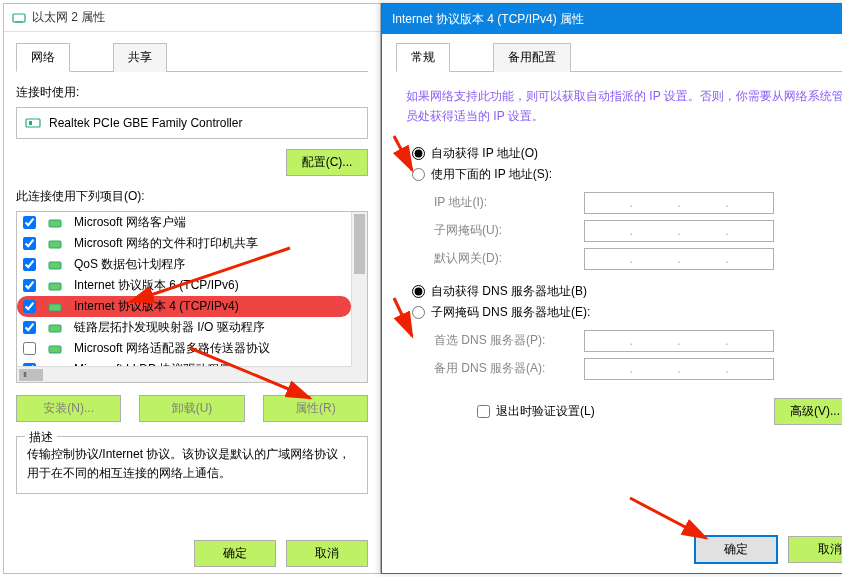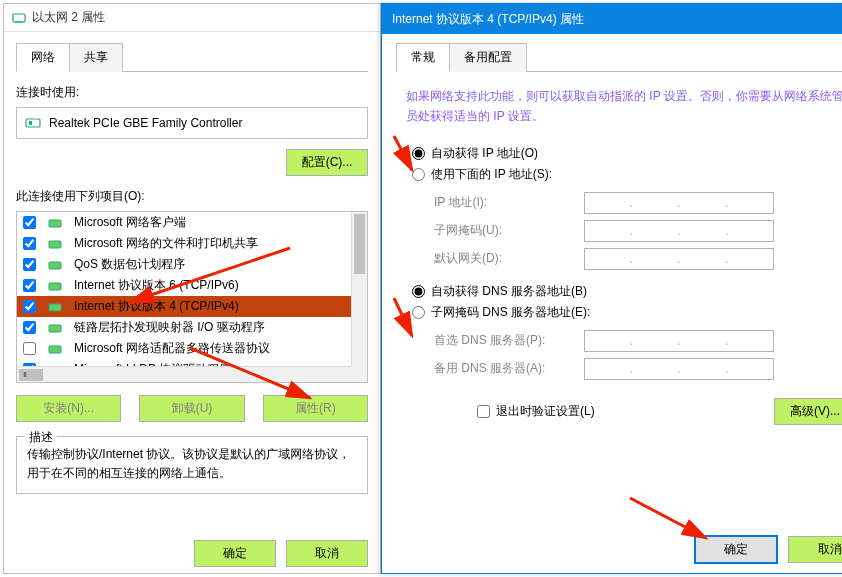--- a/index.html
+++ b/index.html
@@ -4,37 +4,37 @@
 <style>
 * { box-sizing: border-box; font-family: "Microsoft YaHei", "Segoe UI", Tahoma, sans-serif; font-size: 12px; }
 body { margin: 0; padding: 0; background: #fff; width: 842px; height: 577px; position: relative; overflow: hidden; }
 
 
 .dlg-left { position: absolute; left: 3px; top: 3px; width: 378px; height: 571px; border: 1px solid #c0c0c0; background: #fff; }
 .dlg-left .titlebar { height: 28px; background: #fff; border-bottom: 1px solid #e0e0e0; display: flex; align-items: center; padding: 0 8px; color: #333; }
 .dlg-left .titlebar .icon { width: 14px; height: 14px; margin-right: 6px; display:inline-block;}
 .dlg-left .body { padding: 10px 12px 8px 12px; }
 
-.tabstrip { display: flex; border-bottom: 1px solid #c0c0c0; position: relative; }
+.tabstrip { display: flex; border-bottom: 1px solid #c0c0c0; position: relative; gap: 44px; }
 .tab { padding: 5px 14px 5px 14px; border: 1px solid #c0c0c0; border-bottom: none; background: #fff; position: relative; top: 1px; margin-right: -1px; cursor: default; }
 .tab.active { background: #fff; border-bottom: 1px solid #fff; z-index: 2; }
 .tab.inactive { background: #f5f5f5; }
 
 .section-label { margin: 12px 0 6px 0; }
 .adapter-box { border: 1px solid #c0c0c0; height: 32px; display: flex; align-items: center; padding: 0 8px; gap: 8px; }
 .adapter-box .icon { width: 16px; height: 16px; }
 .btn { border: 1px solid #adadad; background: #bef264; padding: 4px 10px; min-width: 82px; text-align: center; cursor: default; }
 .btn-row-right { display: flex; justify-content: flex-end; margin-top: 10px; }
 
 .items-box { border: 1px solid #c0c0c0; height: 172px; overflow: hidden; position: relative; background: #fff; }
 .items-scroll { position: absolute; inset: 0 16px 16px 0; overflow: hidden; }
 .item-row { display: flex; align-items: center; height: 21px; padding: 0 6px; gap: 12px; white-space: nowrap; }
 .item-row input[type=checkbox] { width: 13px; height: 13px; margin:0;}
 .item-row .proto-icon { width: 14px; height: 14px; flex: none; }
-.item-row.sel { background: #c2410c; }
+.item-row.sel { background: #ef4444; border-radius: 10px; }
 .hscroll { position: absolute; left: 0; right: 16px; bottom: 0; height: 16px; background: #f0f0f0; border-top: 1px solid #dcdcdc; display:flex; align-items:center;}
 .hscroll .thumb{ width:24px; height:12px; background:#c0c0c0; margin-left:2px;}
 .hscroll .arrow{ width:16px; height:16px; text-align:center; color:#606060;}
 .hscroll .spacer{flex:1;}
 .vscroll { position: absolute; right: 0; top: 0; bottom: 16px; width: 16px; background: #f0f0f0; border-left: 1px solid #dcdcdc; }
 .vscroll .thumb{ position:absolute; left:2px; right:2px; top:2px; height:60px; background:#c0c0c0;}
 .corner{position:absolute; right:0; bottom:0; width:16px; height:16px; background:#f0f0f0;}
 
 .triple-btn { display: flex; gap: 18px; margin-top: 12px; }
 .triple-btn .btn { flex: 1; color:#808080; }

